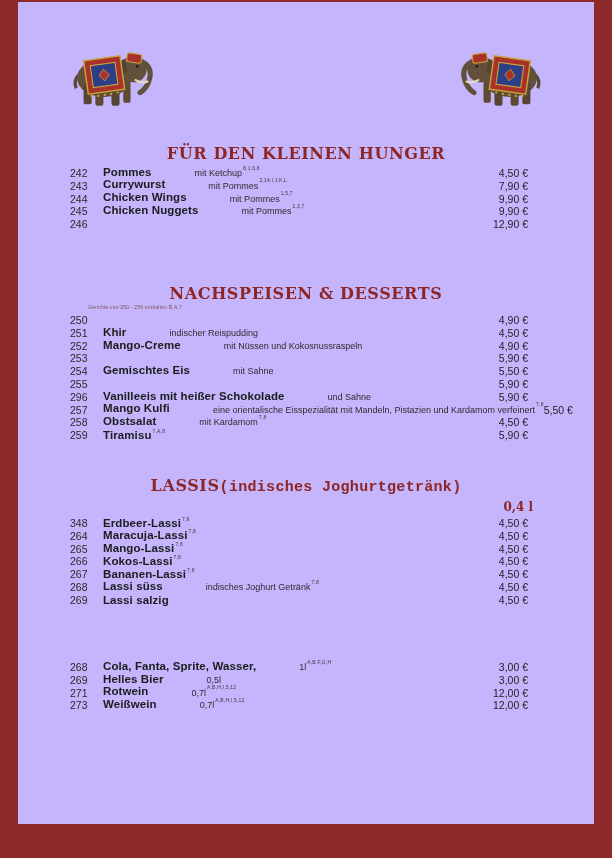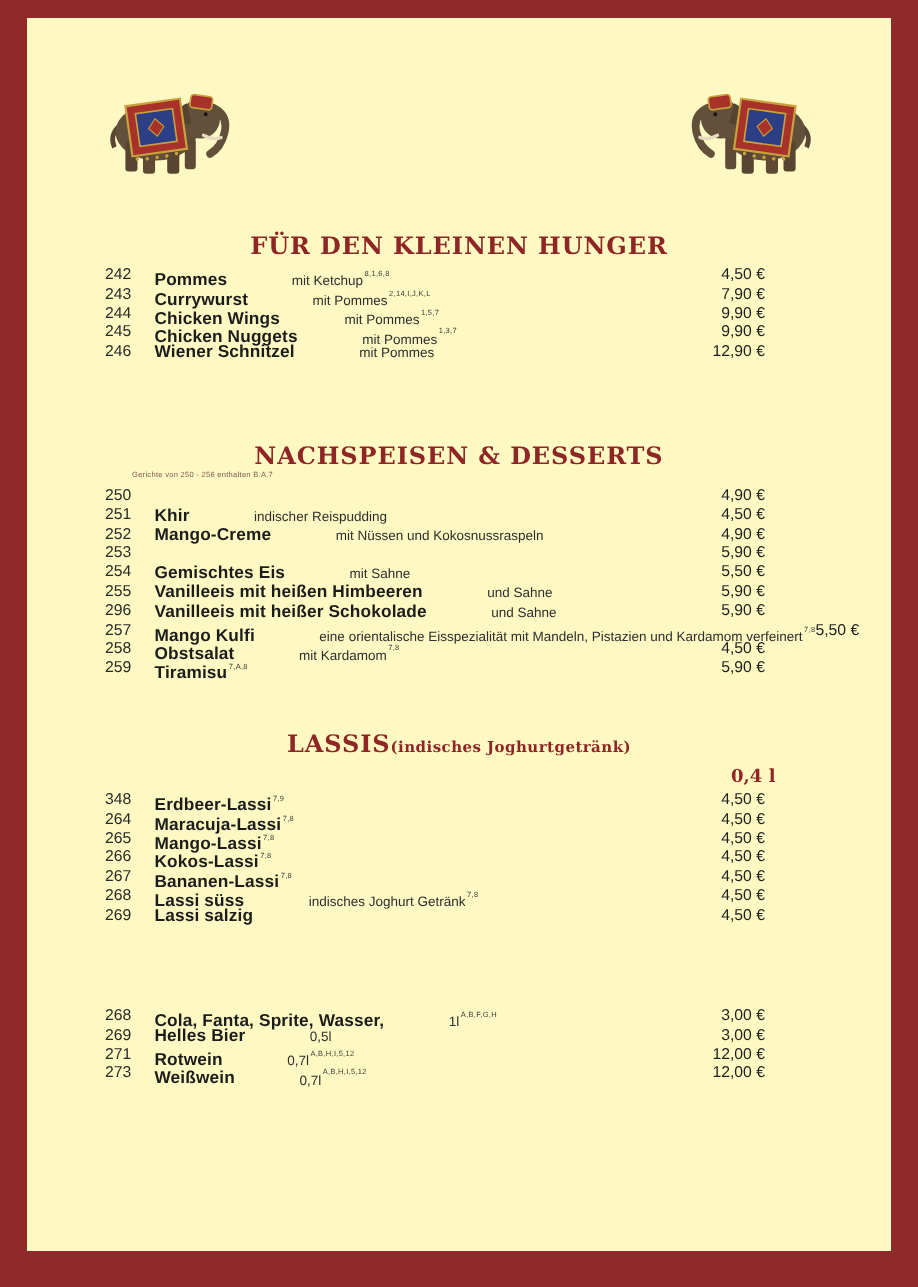--- a/index.html
+++ b/index.html
@@ -6,70 +6,70 @@
   body{
     width:612px;height:858px;
     font-family:"Liberation Sans","DejaVu Sans",sans-serif;
     background:#ffffff;
   }
   .page{
     position:relative;width:612px;height:858px;
     background:#8e2a2a;box-sizing:border-box;
   }
   .sheet{
-    position:absolute;left:18px;top:12px;
-    width:576px;height:822px;background:#fef9c3;
+    position:absolute;left:18px;top:2px;
+    width:576px;height:822px;background:#c4b5fd;
   }
   .elephant{position:absolute;top:37px;width:88px;height:72px;}
   .elephant.left{left:48px;}
   .elephant.right{right:46px;transform:scaleX(-1);}
 
   .menu-section{position:absolute;left:0;right:0;}
   .menu-section:nth-of-type(1){top:142px;}
   .menu-section:nth-of-type(2){top:282px;}
   .menu-section:nth-of-type(3){top:474px;}
   .menu-section:nth-of-type(4){top:648px;}
 
   .heading-line{
     height:20px;line-height:20px;text-align:center;
     font-family:"DejaVu Serif","Liberation Serif",serif;
     font-weight:bold;color:#8e2626;
   }
   .title{font-size:16px;letter-spacing:0.6px;}
-  .subtitle{font-size:10px;margin-left:0;letter-spacing:0.3px;}
+  .subtitle{font-size:15px;margin-left:0;letter-spacing:0.3px;font-family:Liberation Mono, monospace;}
 
   .note{
     margin-left:70px;height:7px;line-height:7px;
     font-size:5px;color:#7d564e;letter-spacing:0.2px;
   }
   .size-header{
     margin-top:5px;height:13px;line-height:13px;
-    text-align:right;padding-right:77px;
+    text-align:right;padding-right:61px;
     font-family:"DejaVu Serif","Liberation Serif",serif;
     font-weight:bold;font-size:12px;color:#8e2626;
   }
 
   .rows{margin-top:3px;}
   .menu-section:nth-of-type(4) .rows{margin-top:11px;}
 
   .row{
-    display:flex;align-items:flex-start;
+    display:flex;align-items:flex-end;
     height:12.8px;line-height:12.8px;
     color:#1a1a1a;white-space:nowrap;
   }
   .num{
     margin-left:52px;width:33px;flex:0 0 33px;
     font-size:10.5px;color:#2a2a2a;
   }
   .nameblock{flex:0 1 auto;overflow:visible;}
   .name{font-weight:bold;font-size:11.5px;color:#1c1c1c;letter-spacing:0.1px;}
   .desc{font-size:9px;color:#2e2e2e;margin-left:4px;padding-left:39px;}
   .sup{font-size:5px;color:#3a3a3a;vertical-align:super;margin-left:1px;letter-spacing:0.2px;}
   .price{
-    margin-left:auto;padding-right:84px;
+    margin-left:auto;padding-right:66px;
     font-size:10.5px;color:#1f1f1f;text-align:right;
   }
 </style>
 </head>
 <body>
 
 <div class="page">
   <div class="sheet">
 
     <svg class="elephant left" viewBox="0 0 120 96" aria-hidden="true">
@@ -148,21 +148,20 @@
   </div>
 
   <div class="row">
     <span class="num">245</span>
     <span class="nameblock"><span class="name">Chicken Nuggets</span><span class="desc">mit Pommes</span><sup class="sup">1,3,7</sup></span>
     <span class="price">9,90 €</span>
   </div>
 
   <div class="row">
     <span class="num">246</span>
-    <span class="nameblock"><span class="name">Wiener Schnitzel</span><span class="desc">mit Pommes</span></span>
     <span class="price">12,90 €</span>
   </div>
 </div>
   </section>
 
   <section class="menu-section">
     <div class="heading-line">
       <span class="title">NACHSPEISEN &amp; DESSERTS</span>
     </div>
     <div class="note">Gerichte von 250 - 256 enthalten B.A.7</div>
@@ -191,21 +190,20 @@
   </div>
 
   <div class="row">
     <span class="num">254</span>
     <span class="nameblock"><span class="name">Gemischtes Eis</span><span class="desc">mit Sahne</span></span>
     <span class="price">5,50 €</span>
   </div>
 
   <div class="row">
     <span class="num">255</span>
-    <span class="nameblock"><span class="name">Vanilleeis mit heißen Himbeeren</span><span class="desc">und Sahne</span></span>
     <span class="price">5,90 €</span>
   </div>
 
   <div class="row">
     <span class="num">296</span>
     <span class="nameblock"><span class="name">Vanilleeis mit heißer Schokolade</span><span class="desc">und Sahne</span></span>
     <span class="price">5,90 €</span>
   </div>
 
   <div class="row">

